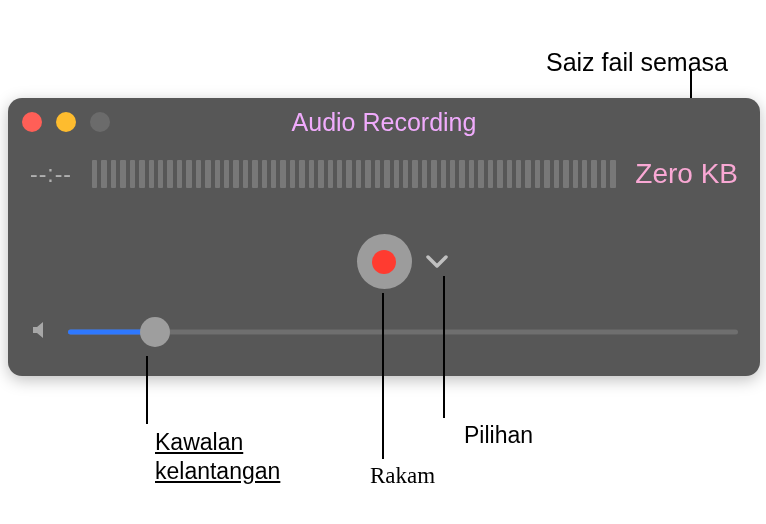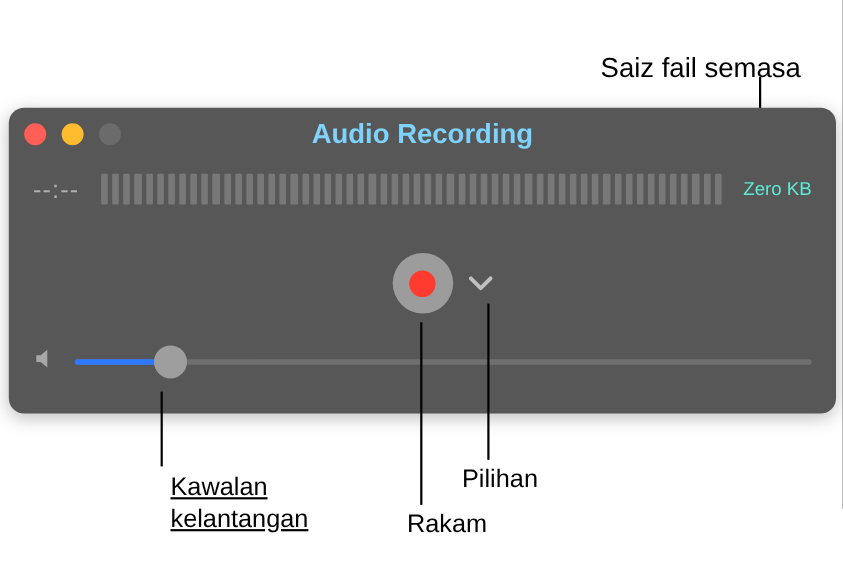--- a/index.html
+++ b/index.html
@@ -56,23 +56,23 @@
       height: 20px;
       border-radius: 50%;
     }
     .dot-close { background: #ff5f57; }
     .dot-min { background: #febc2e; }
     .dot-max { background: #6b6b6b; }
     .title {
       position: absolute;
       left: 0; right: 0;
       text-align: center;
-      color: #7dd3fc;
+      color: #f0abfc;
       font-size: 25px;
-      font-weight: 700;
+      font-weight: 400;
       pointer-events: none;
     }
     .meter-row {
       display: flex;
       align-items: center;
       padding: 12px 22px 0 22px;
       gap: 20px;
     }
     .time {
       color: #b0b0b0;
@@ -86,22 +86,22 @@
       display: flex;
       gap: 4px;
       align-items: stretch;
     }
     .tick {
       flex: 1;
       background: #787878;
       border-radius: 1px;
     }
     .filesize {
-      color: #5eead4;
-      font-size: 17px;
+      color: #f9a8d4;
+      font-size: 28px;
       flex-shrink: 0;
     }
     .rec-row {
       display: flex;
       justify-content: center;
       align-items: center;
       margin-top: 44px;
       position: relative;
     }
     .rec-button {
@@ -175,22 +175,22 @@
       background: #9e9e9e;
       cursor: pointer;
     }
     .annotation-bottom {
       position: absolute;
       font-size: 23px;
       color: #000;
       line-height: 1.25;
     }
     .ann-kawalan { top: 428px; left: 155px; text-decoration: underline; }
-    .ann-rakam { top: 462px; left: 370px; }
-    .ann-pilihan { top: 421px; left: 420px; }
+    .ann-rakam { top: 462px; left: 370px; font-family: Liberation Serif, serif; }
+    .ann-pilihan { top: 421px; left: 464px; }
     .line-bottom {
       position: absolute;
       width: 2px;
       background: #000;
     }
     .line-kawalan { top: 356px; left: 146px; height: 68px; }
     .line-rakam   { top: 293px; left: 382px; height: 166px; }
     .line-pilihan { top: 276px; left: 443px; height: 142px; }
   </style>
 </head>

